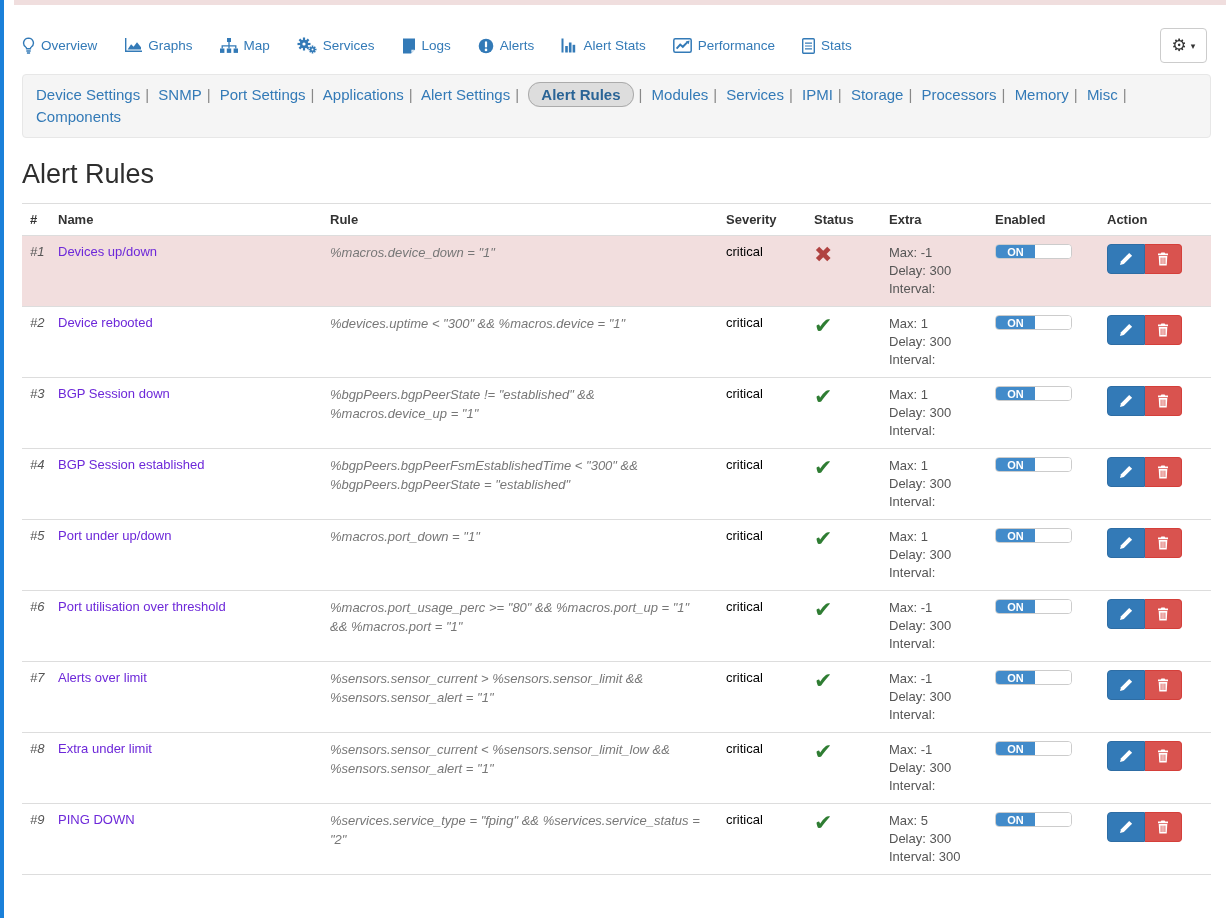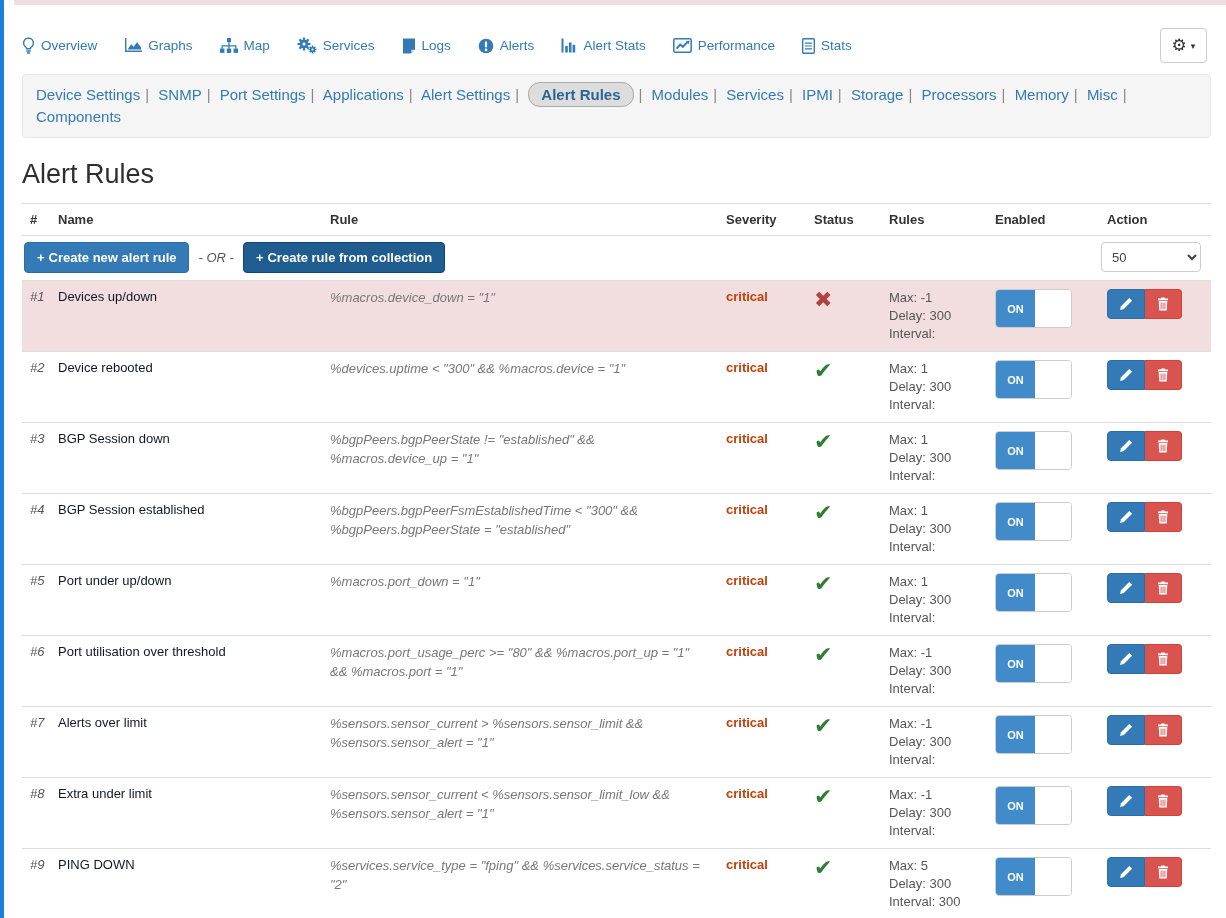--- a/index.html
+++ b/index.html
@@ -48,31 +48,31 @@
   .btn-create { border:1px solid #2e6da4; border-radius:4px; background:#337ab7; color:#fff;
                 font-family:"Liberation Sans", sans-serif;
                 font-size:13px; font-weight:bold; padding:7px 12px; height:31px; cursor:pointer; white-space:nowrap; }
   .btn-create.dark { background:#1f5c8f; border-color:#16436b; }
   .plus { font-weight:bold; margin-right:4px; }
   .or-text { font-style:italic; color:#555; margin:0 9px; }
   .page-size { width:100px; height:30px; border:1px solid #ccc; border-radius:4px; padding:4px 6px;
                color:#444; background:#fff; font-family:"Liberation Sans", sans-serif; font-size:13px; }
 
   .c-num  { font-style:italic; color:#555; }
-  .c-name { color:#0f172a; }
+  .c-name { color:#6d28d9; }
   .c-rule { font-style:italic; color:#777; line-height:1.45; }
-  .c-sev  { color:#c2410c;font-weight:bold; }
+  .c-sev  { color:#000000; }
 
   .status-icon { font-family:"DejaVu Sans", sans-serif; font-size:22px; line-height:1; font-weight:bold; }
   .status-icon.ok::before   { content:"✔"; color:#2f7d33; }
   .status-icon.fail::before { content:"✖"; color:#b04240; }
 
   .c-extra div { color:#555; font-size:13px; line-height:18px; }
 
-  .toggle { width:77px; height:39px; border:1px solid #ccc; border-radius:4px; overflow:hidden;
+  .toggle { width:77px; height:15px; border:1px solid #ccc; border-radius:4px; overflow:hidden;
             display:flex; background:#fff; cursor:pointer; }
   .toggle .on  { width:39px; background:#428bca; color:#fff; font-weight:bold; font-size:11px;
                  display:flex; align-items:center; justify-content:center; }
   .toggle .off { flex:1; background:#fff; }
 
   .action-group { display:flex; }
   .action-group button { height:30px; display:flex; align-items:center; justify-content:center; cursor:pointer; padding:0; }
   .btn-edit { width:38px; background:#337ab7; border:1px solid #2e6da4; border-radius:4px 0 0 4px; }
   .btn-del  { width:37px; background:#d9534f; border:1px solid #d43f3a; border-left:none; border-radius:0 4px 4px 0; }
 </style>
@@ -225,40 +225,26 @@
         <col style="width:112px">
         <col style="width:112px">
     </colgroup>
     <thead>
       <tr>
         <th>#</th>
         <th>Name</th>
         <th>Rule</th>
         <th>Severity</th>
         <th>Status</th>
-        <th>Rules</th>
+        <th>Extra</th>
         <th>Enabled</th>
         <th>Action</th>
       </tr>
     </thead>
     <tbody>
-      <tr>
-        <td colspan="7" class="toolbar-cell">
-          <div class="toolbar-flex">
-            <button class="btn-create"><span class="plus">+</span><span>Create new alert rule</span></button>
-            <span class="or-text">- OR -</span>
-            <button class="btn-create dark"><span class="plus">+</span><span>Create rule from collection</span></button>
-          </div>
-        </td>
-        <td class="toolbar-cell">
-          <select class="page-size">
-            <option>50</option>
-          </select>
-        </td>
-      </tr>
 
       <tr class="danger">
         <td class="c-num">#1</td>
         <td class="c-name">Devices up/down</td>
         <td class="c-rule">%macros.device_down = "1"</td>
         <td class="c-sev">critical</td>
         <td><span class="status-icon fail"></span></td>
         <td class="c-extra">
             <div>Max: -1</div>
             <div>Delay: 300</div>

